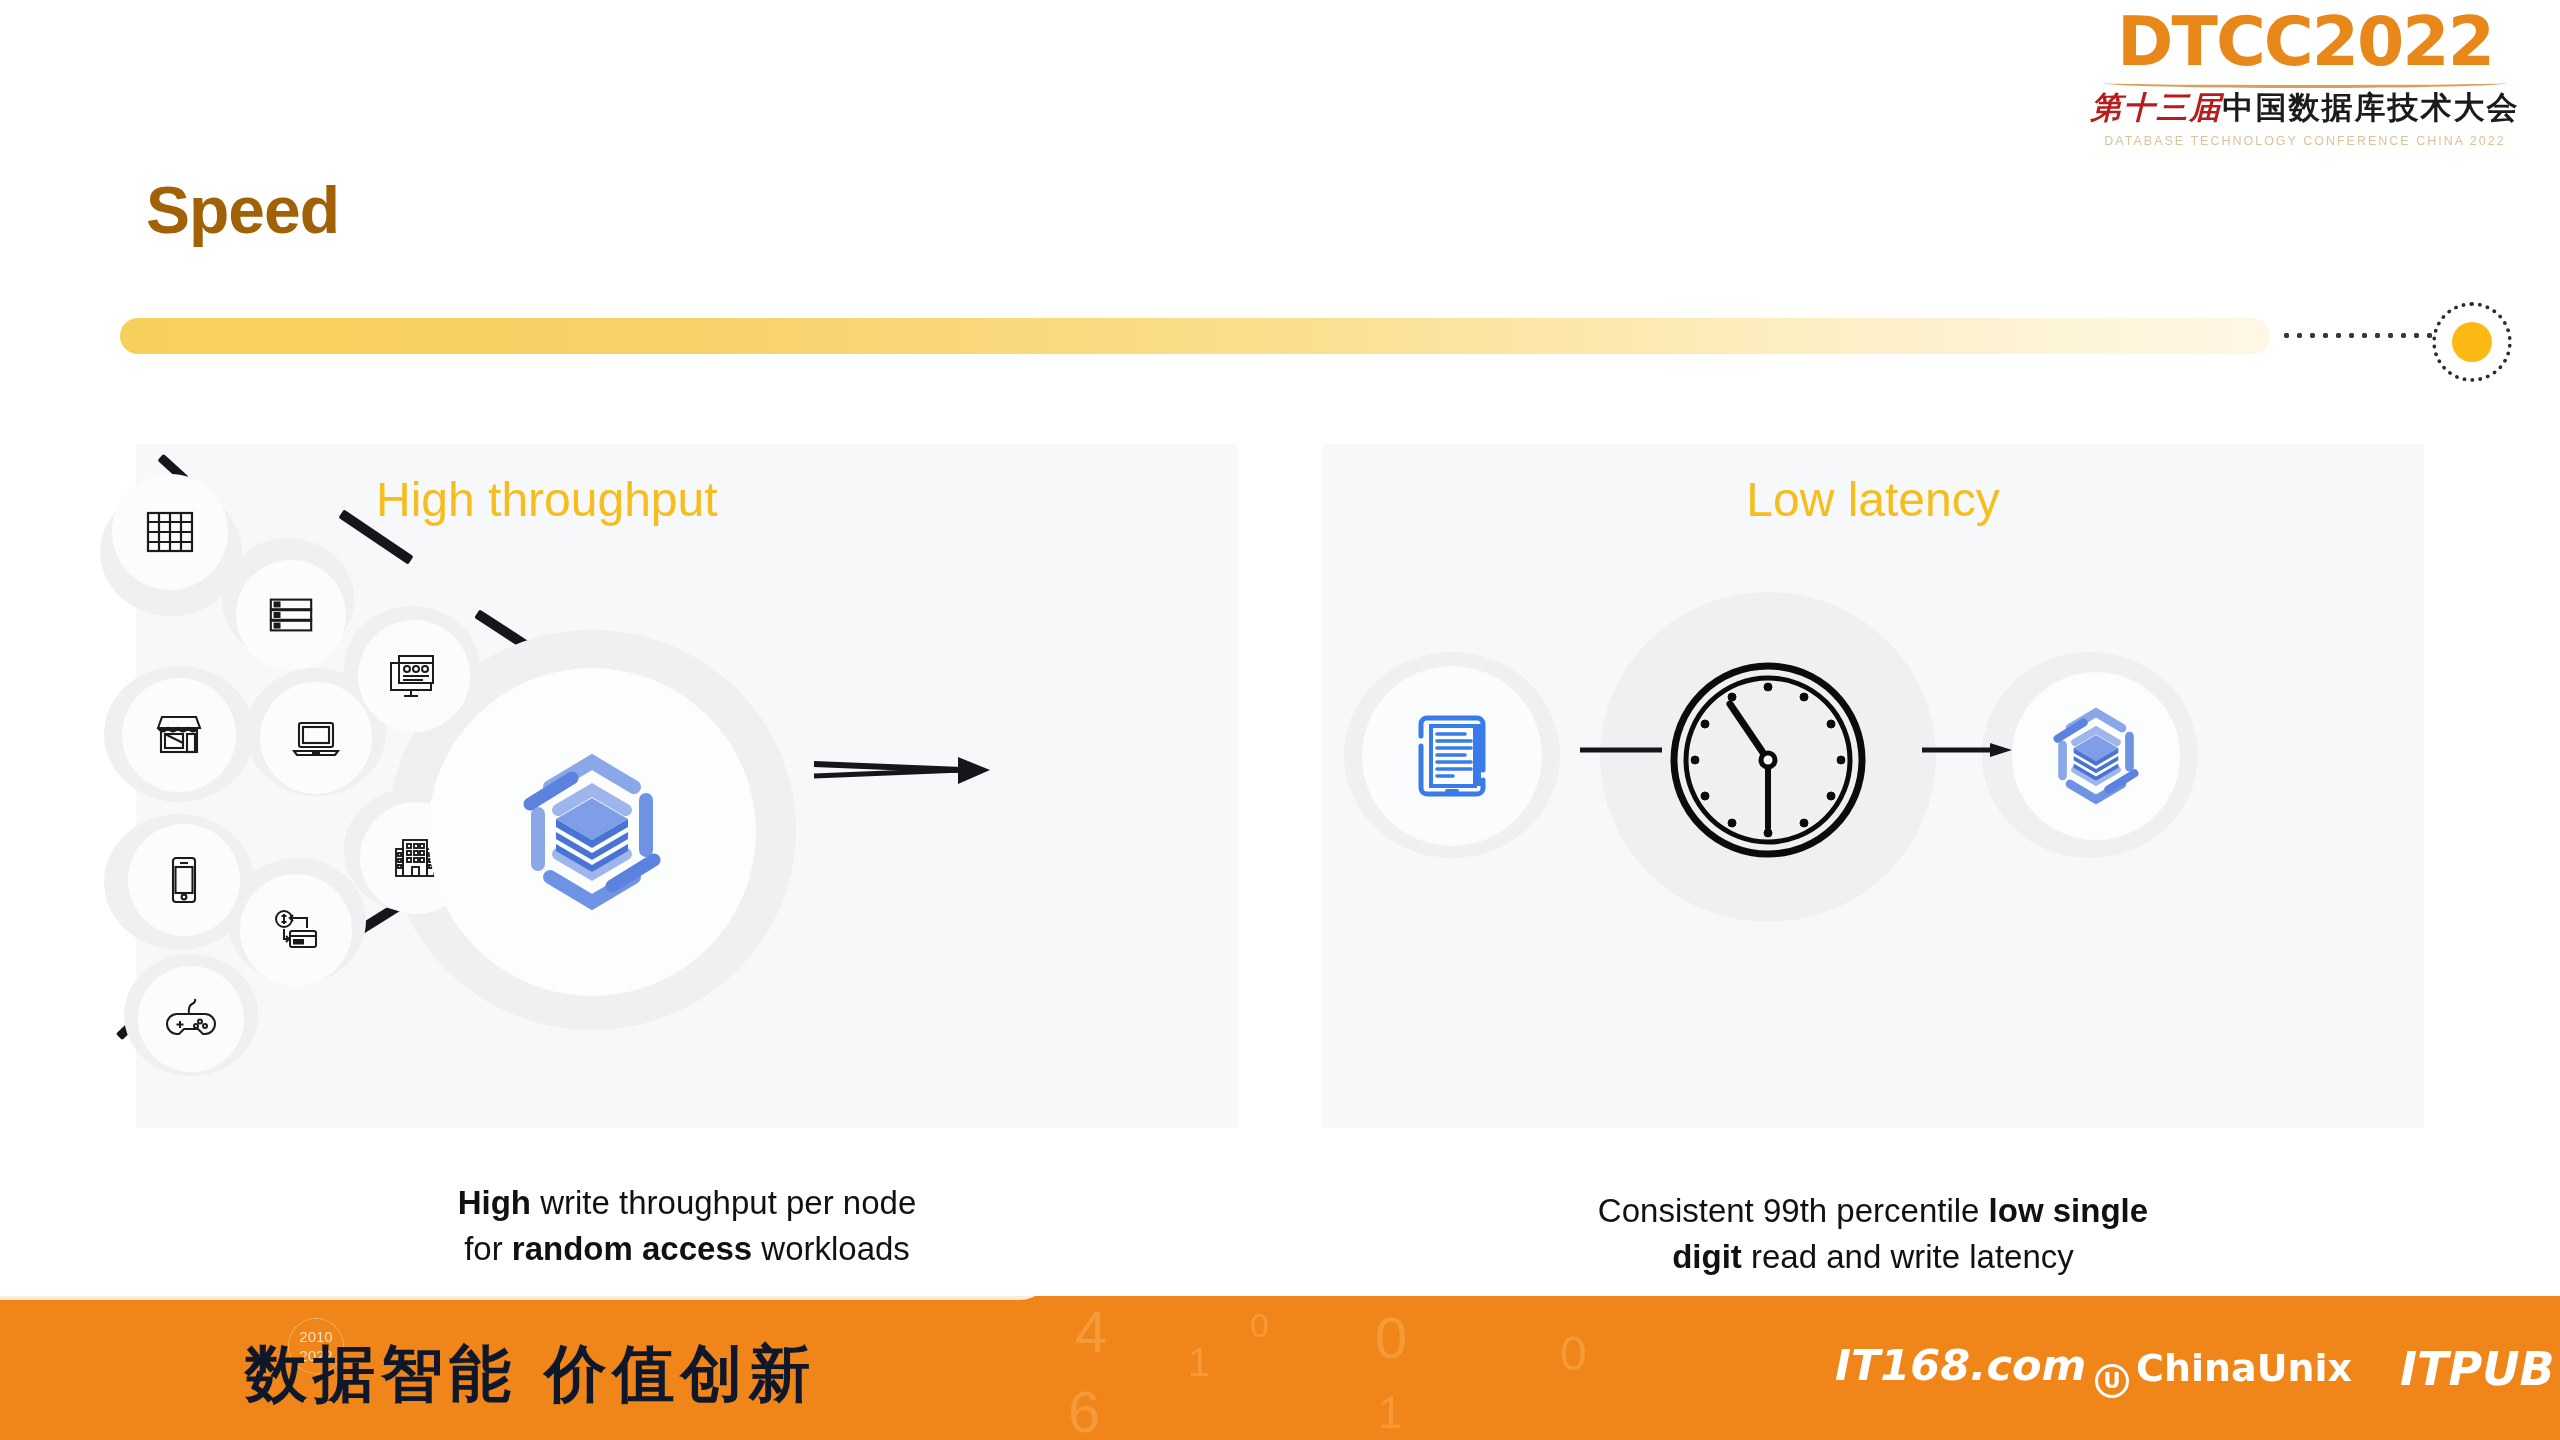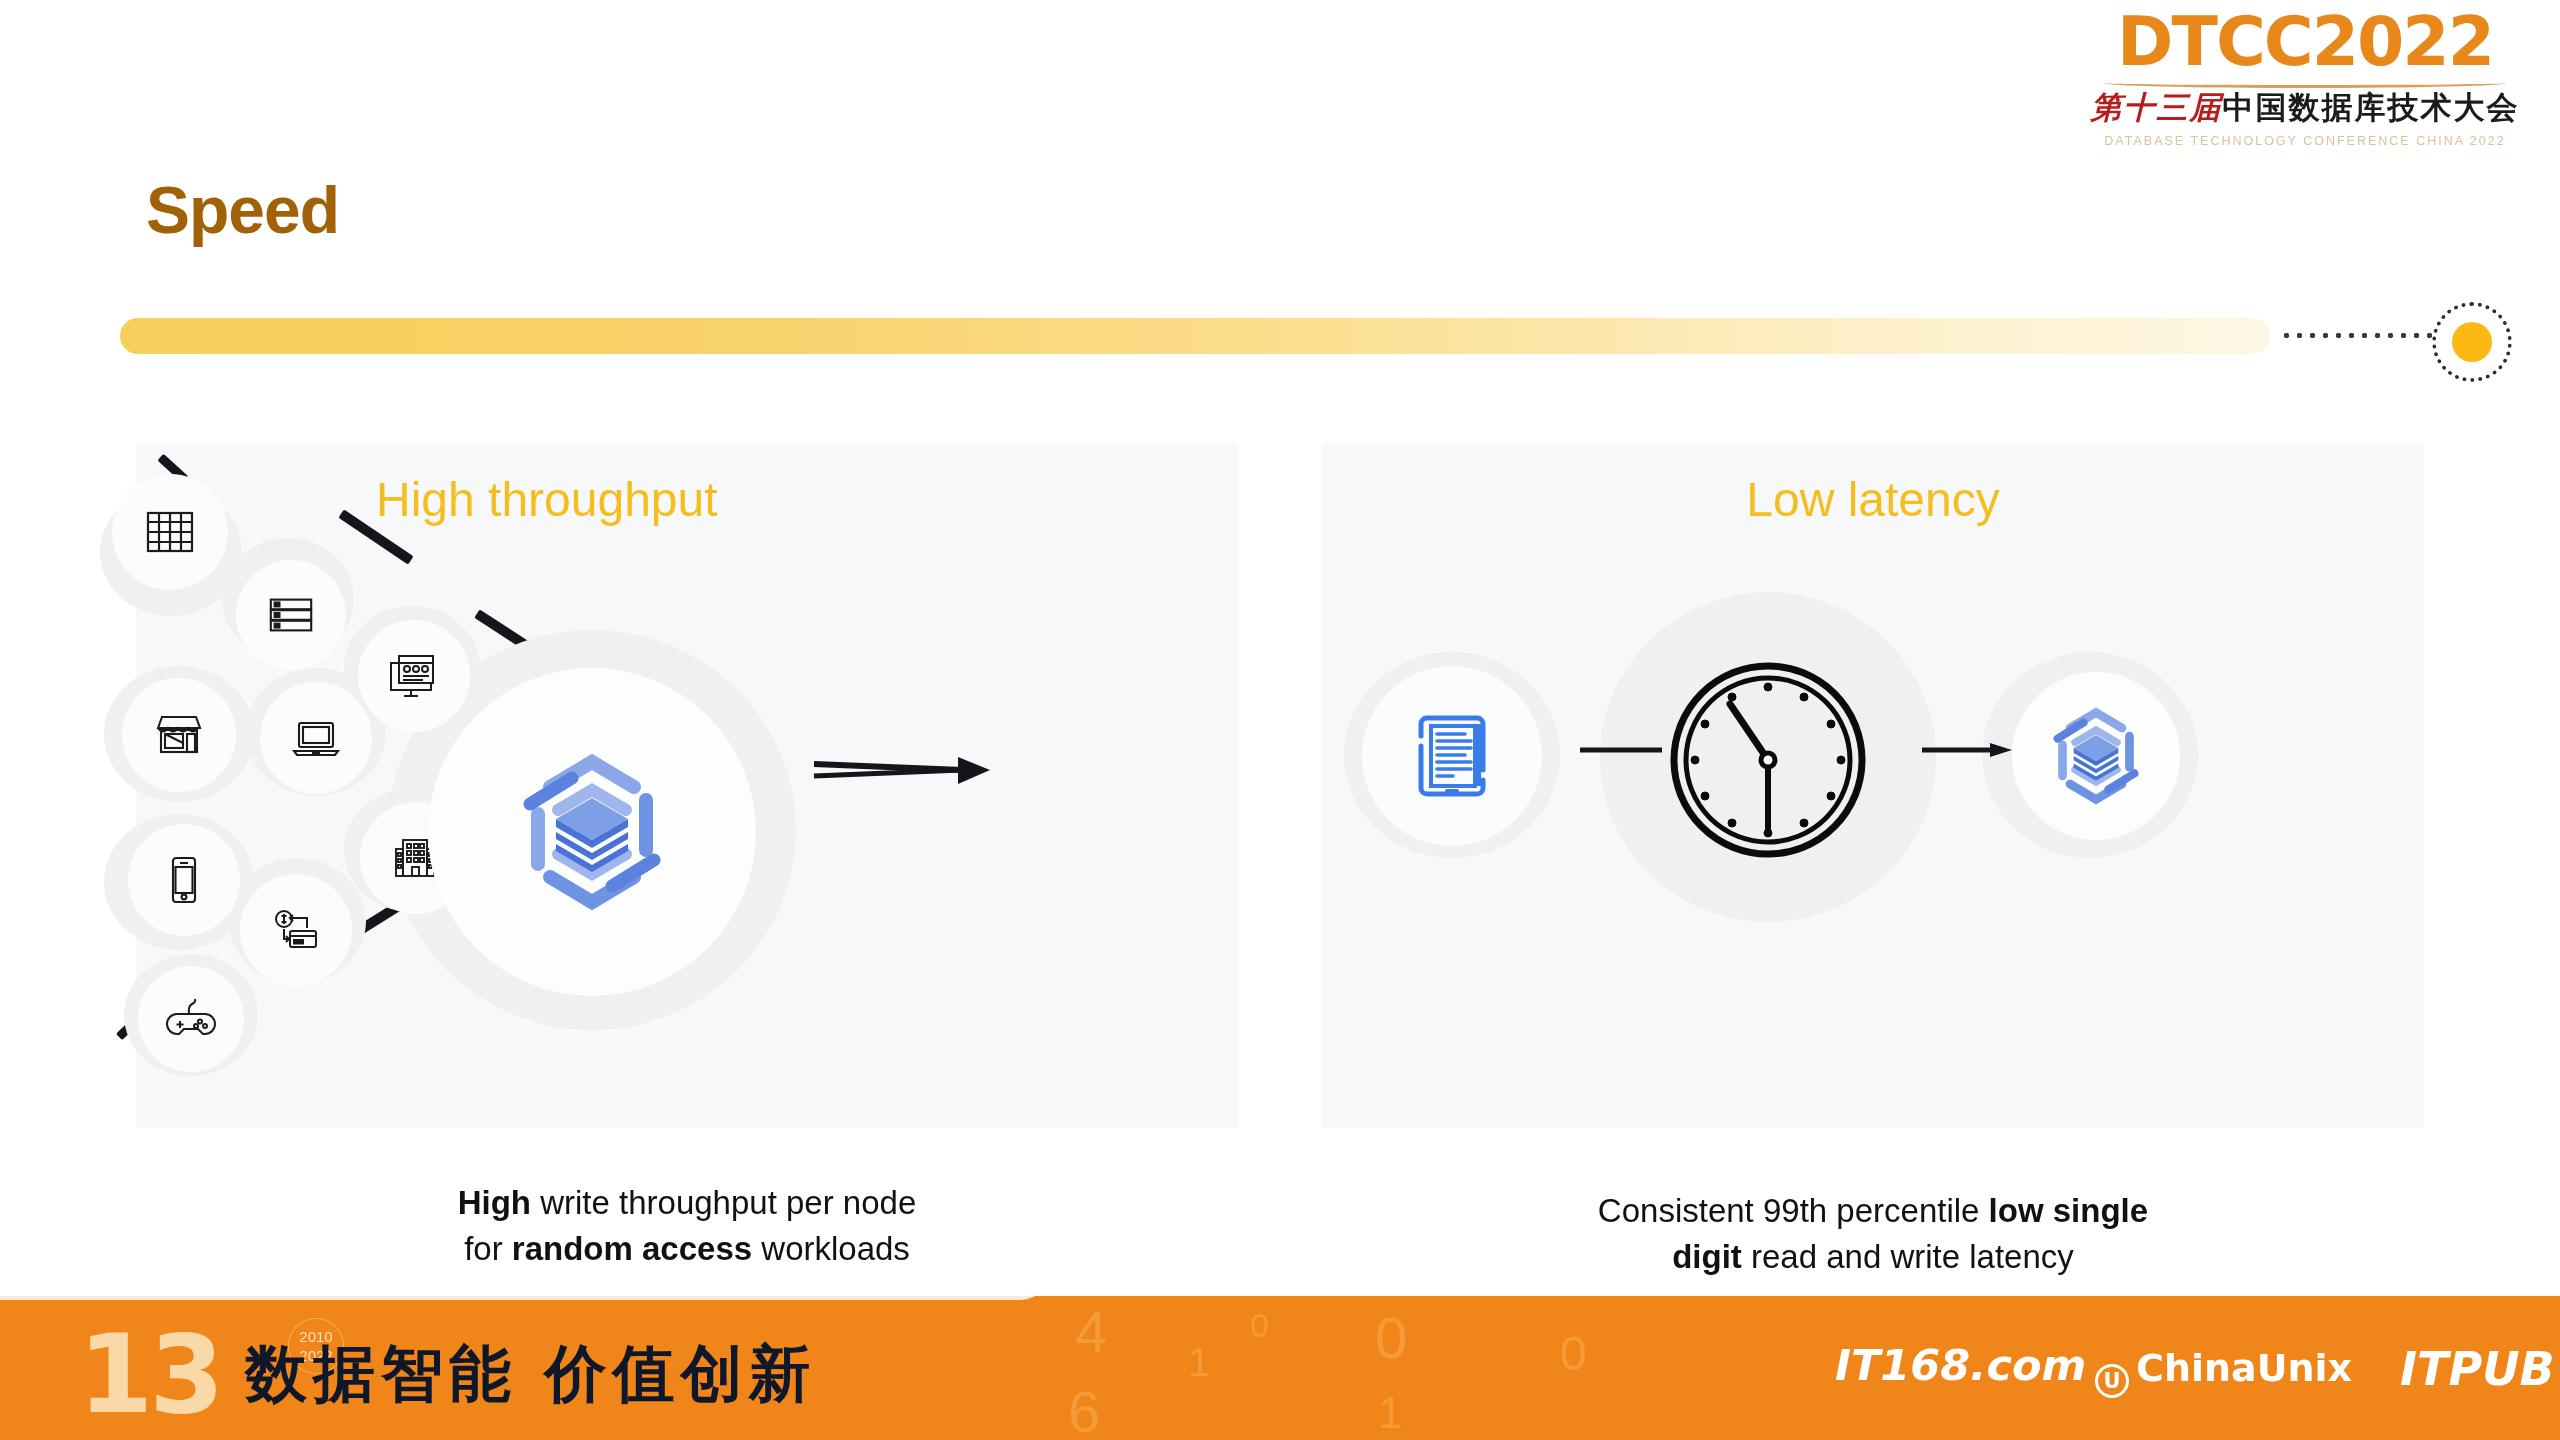--- a/index.html
+++ b/index.html
@@ -358,21 +358,20 @@
   <div class="banner-top-fade"></div>
 
   <div class="bnum" style="left:1075px;top:2px;">4</div>
   <div class="bnum" style="left:1188px;top:44px;font-size:40px;">1</div>
   <div class="bnum" style="left:1250px;top:10px;font-size:34px;">0</div>
   <div class="bnum" style="left:1375px;top:8px;">0</div>
   <div class="bnum" style="left:1560px;top:30px;font-size:48px;">0</div>
   <div class="bnum" style="left:1068px;top:82px;">6</div>
   <div class="bnum" style="left:1378px;top:92px;font-size:44px;">1</div>
 
-  <div class="b13">13</div>
   <div class="b13-badge">
     <div>2010</div>
     <div>2022</div>
   </div>
   <div class="bslogan">数据智能  价值创新</div>
 
   <div class="plogo" style="left:1835px;top:44px;font-size:43px;">
     <span>IT168.com</span>
   </div>
   <div class="plogo" style="left:2095px;top:50px;font-size:38px;font-style:normal;">

